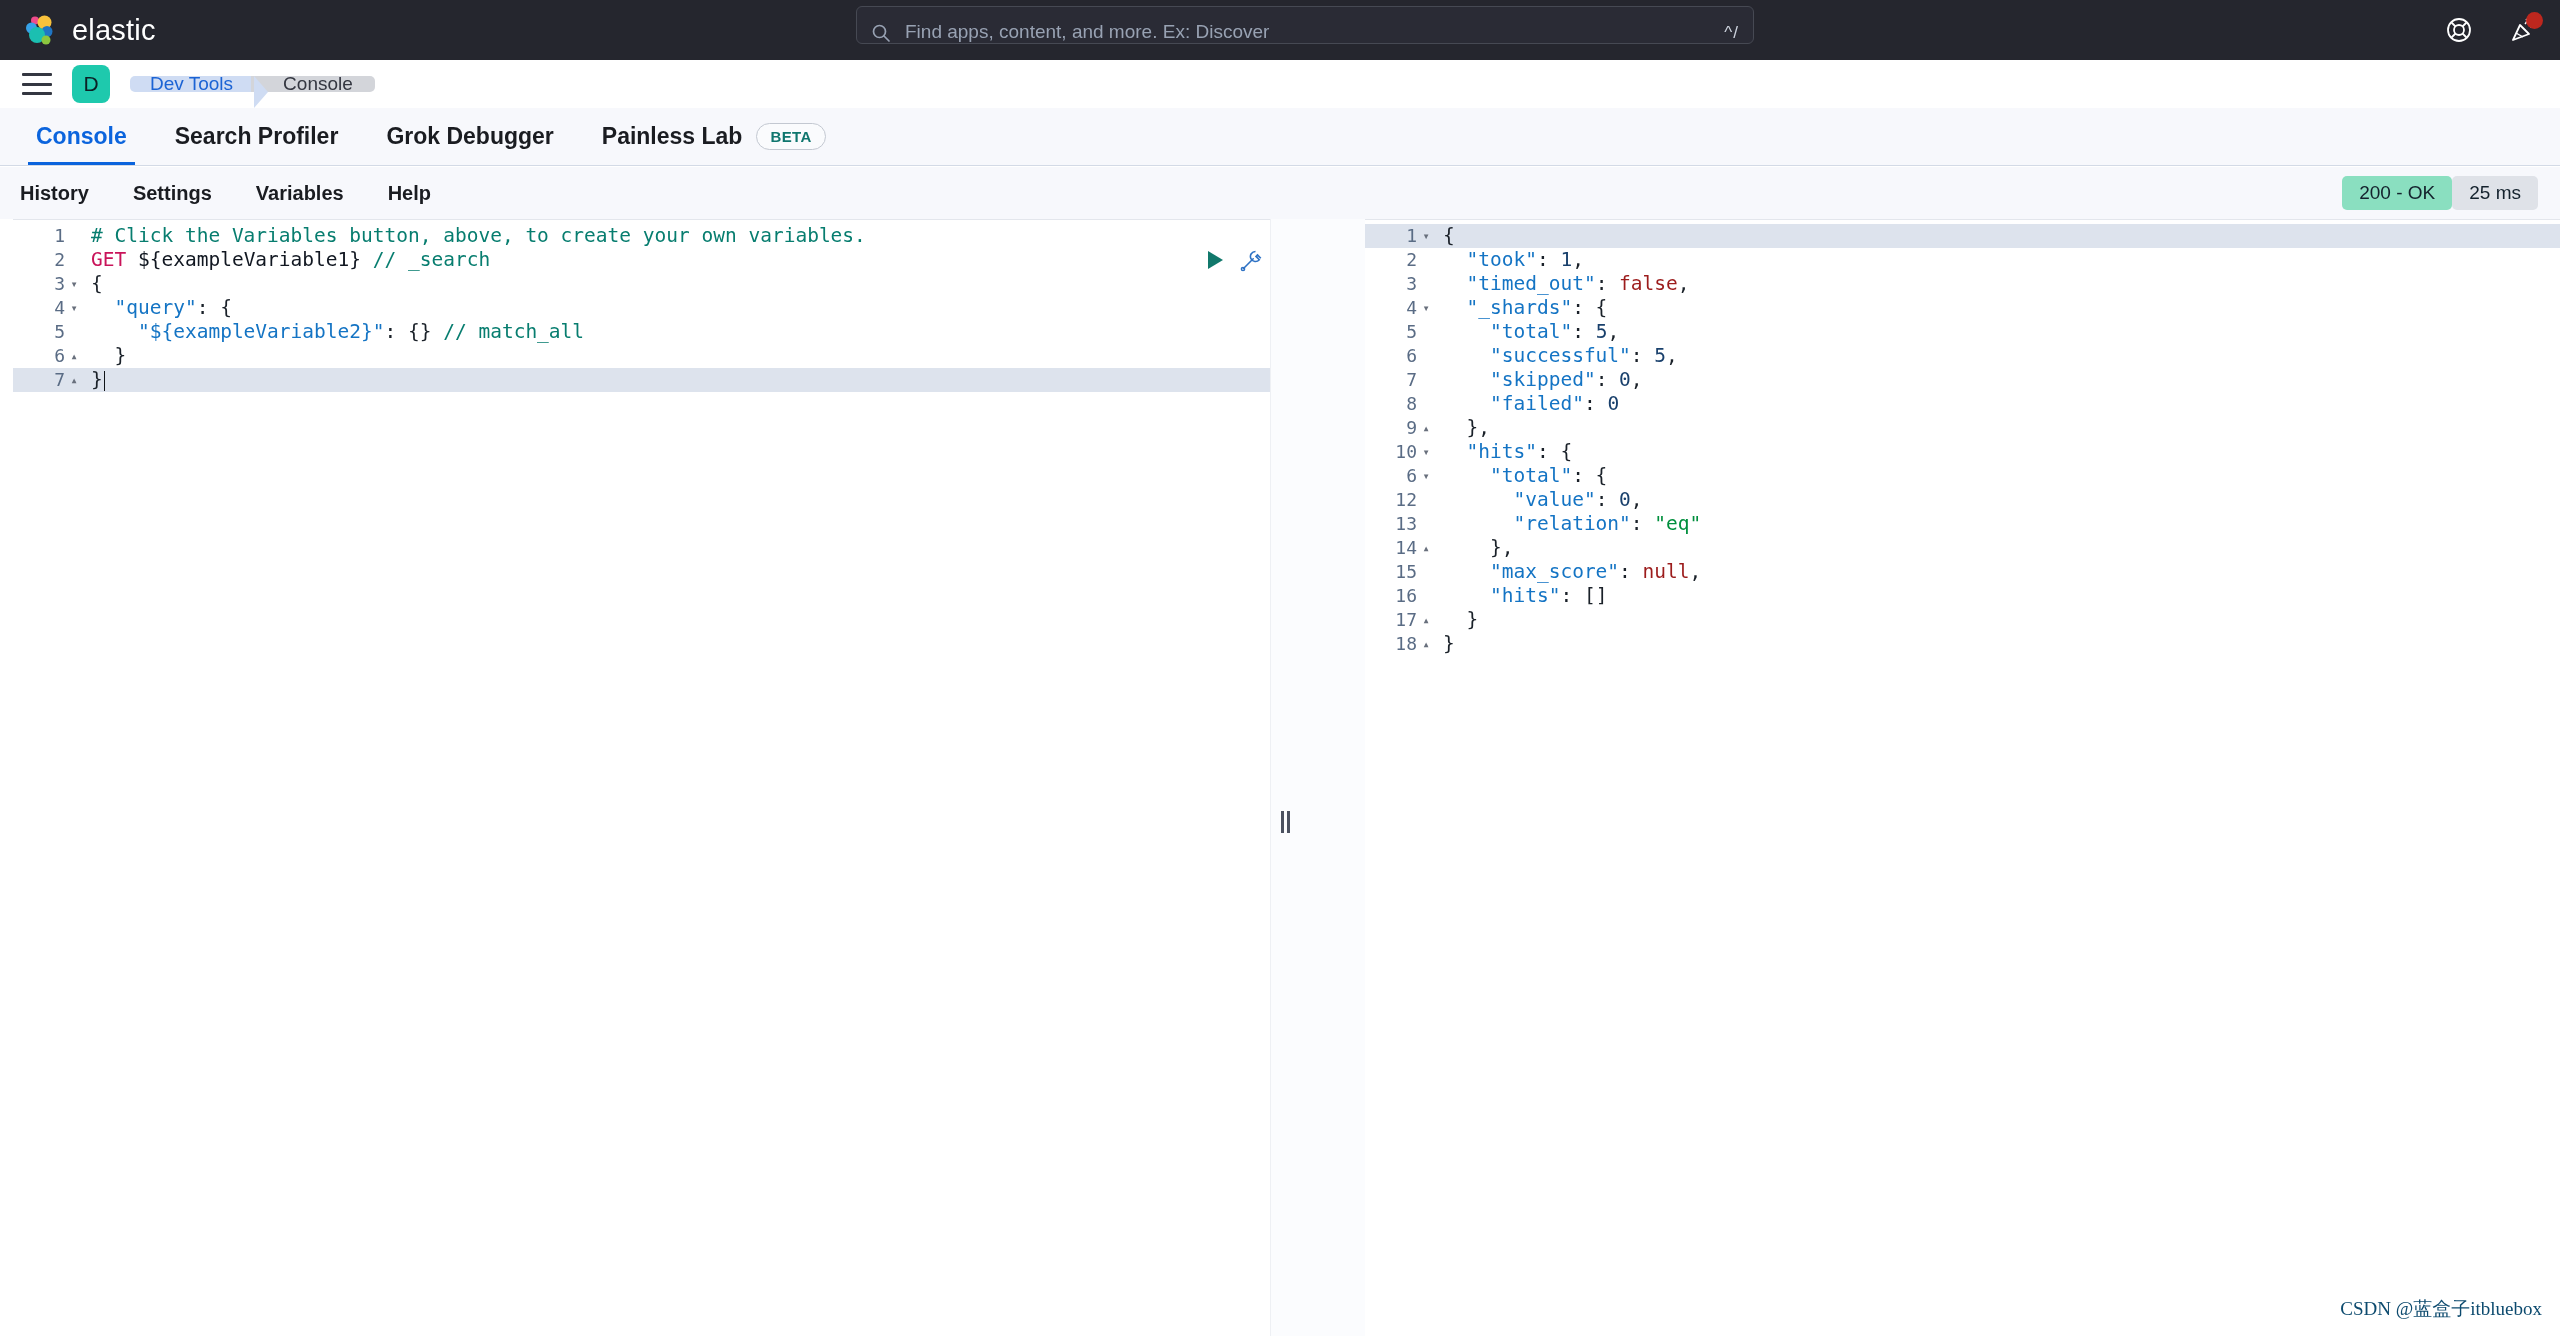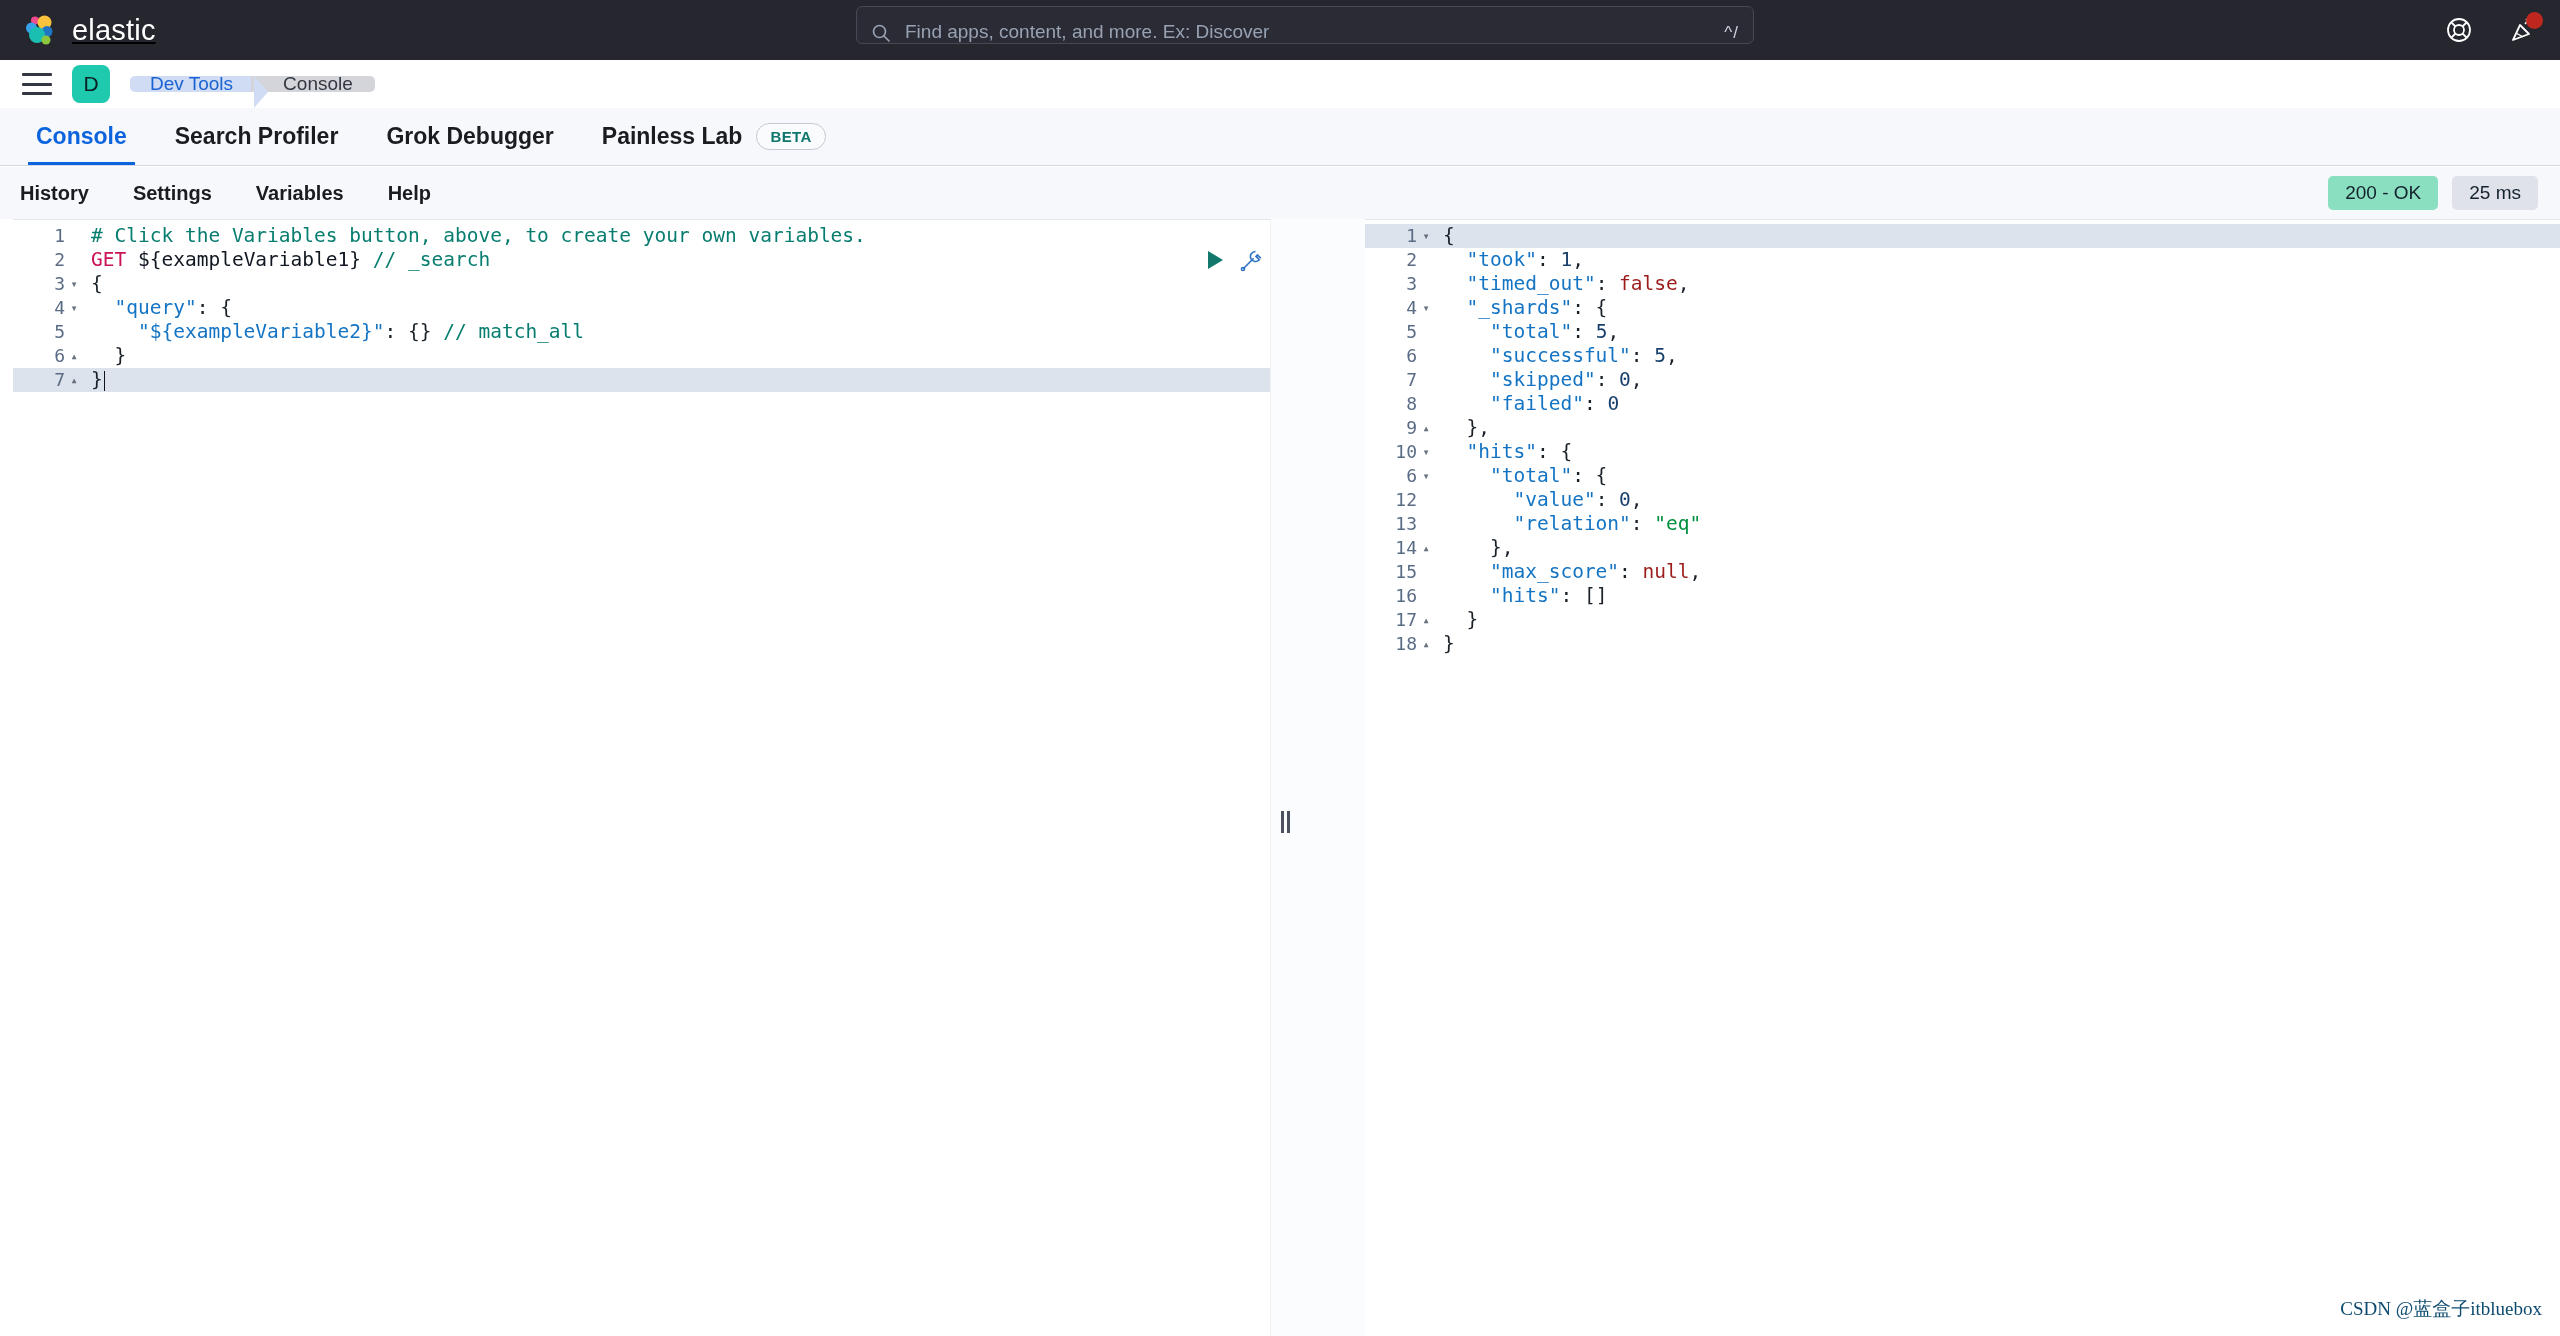--- a/index.html
+++ b/index.html
@@ -8,21 +8,21 @@
     background: #ffffff;
     font-family: "Liberation Sans", sans-serif;
     overflow: hidden;
   }
 
   
   .top-header {
     position: absolute; top: 0; left: 0;
     width: 2560px; height: 60px;
     background: #25262e;
-    display: flex; align-items: center; text-decoration: underline;
+    display: flex; align-items: center;
   }
   .brand { display: flex; align-items: center; margin-left: 22px; }
   .brand-logo { width: 36px; height: 36px; position: relative; }
   .brand-name {
     color: #ffffff; font-size: 29px; margin-left: 14px;
     letter-spacing: 0.2px; font-weight: 400;
   }
   .global-search {
     position: absolute; left: 856px; top: 6px;
     width: 898px; height: 38px;
@@ -122,21 +122,21 @@
     background: #f7f8fc;
     display: flex; align-items: center;
     padding-left: 20px;
   }
   .tool-link {
     font-size: 20px; font-weight: bold; color: #1a1c21;
     margin-right: 44px; cursor: pointer;
   }
   .status-group {
     position: absolute; right: 22px; top: 0; height: 52px;
-    display: flex; align-items: center; gap: 14px;
+    display: flex; align-items: center; 
   }
   .status-badge {
     font-size: 19px; color: #14222d; border-radius: 5px;
     padding: 6px 17px;
   }
   .status-ok { background: #8adfc0; }
   .status-time { background: #dfe2e8; }
 
   
   .workspace {

